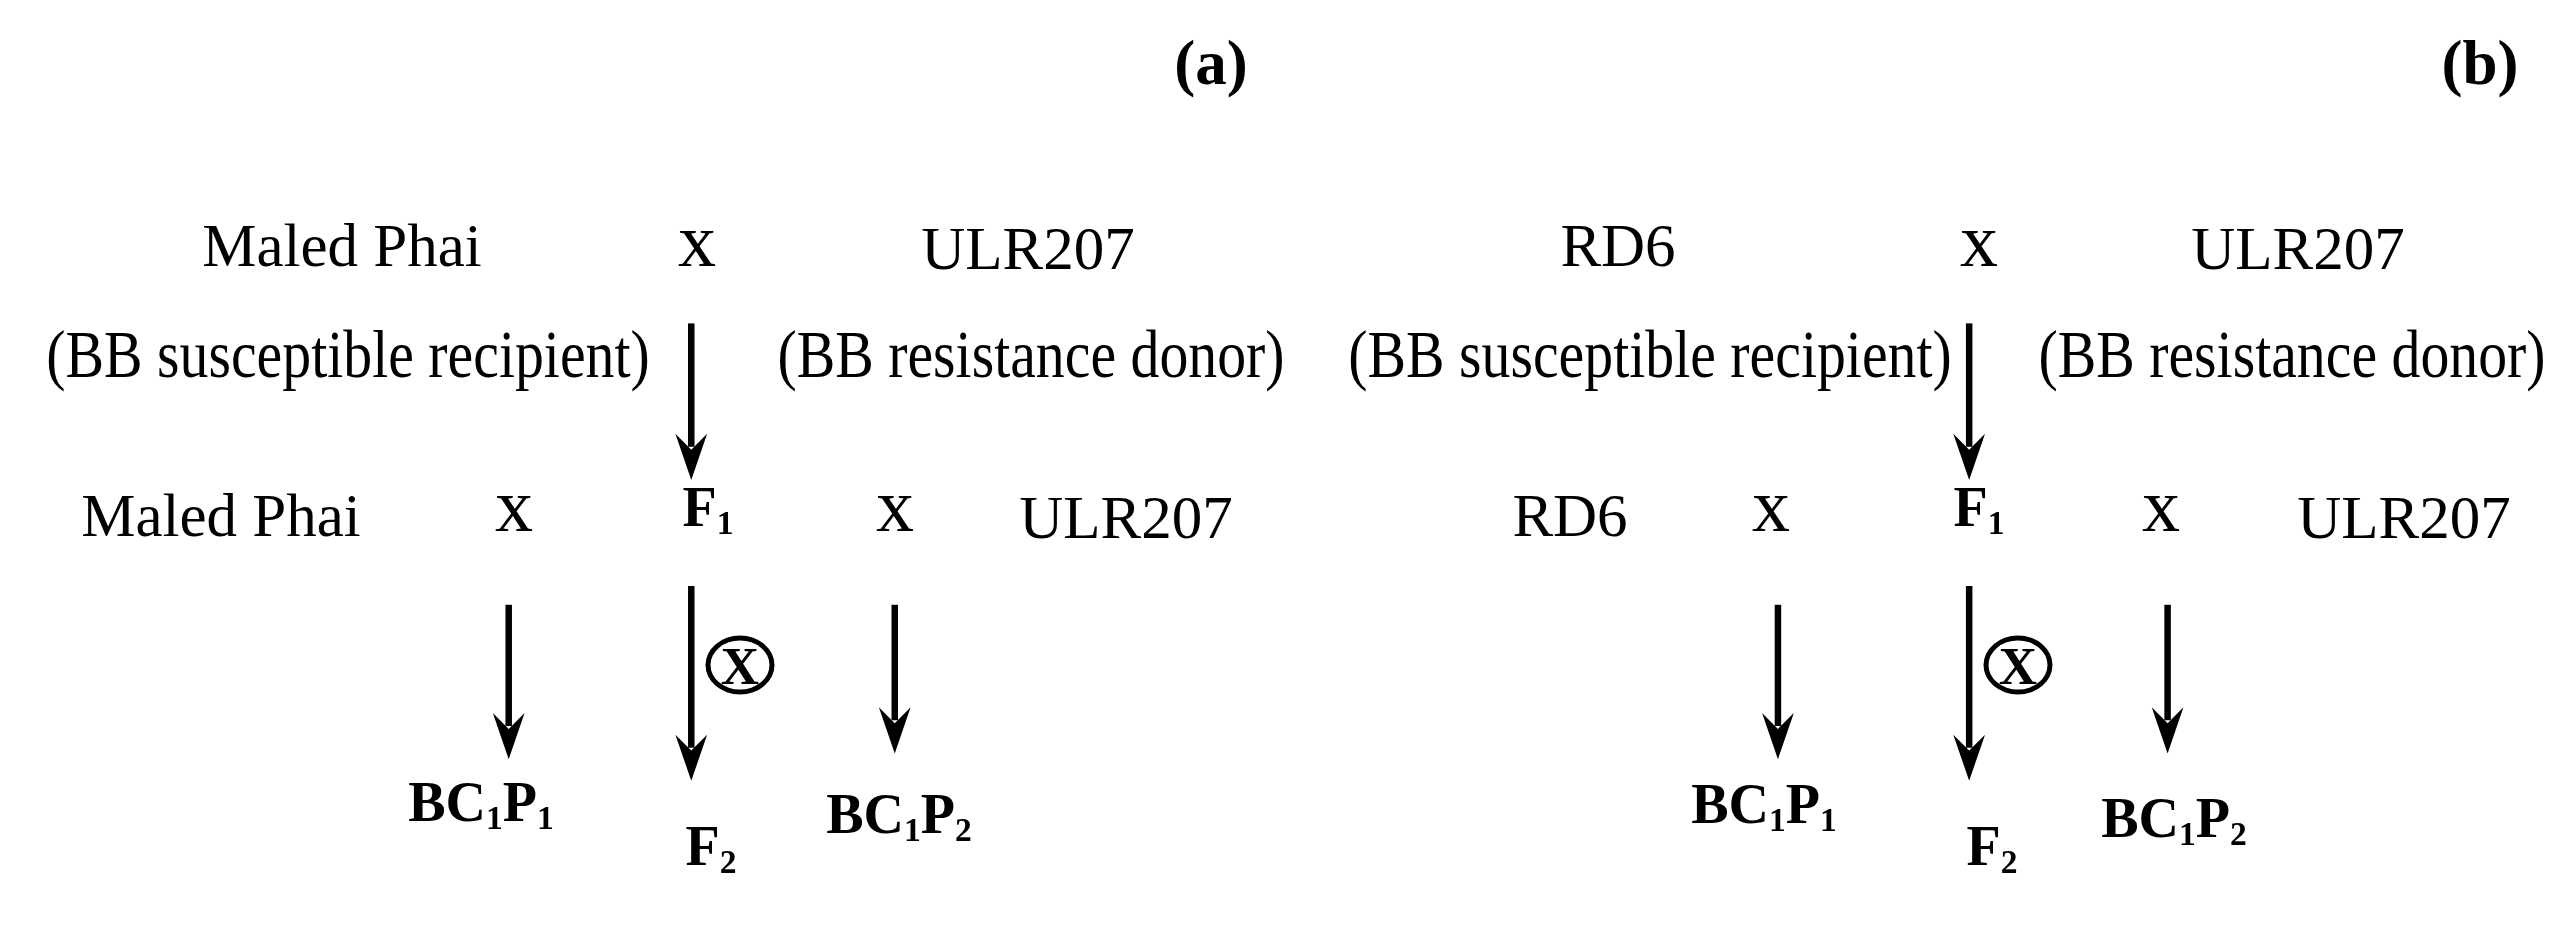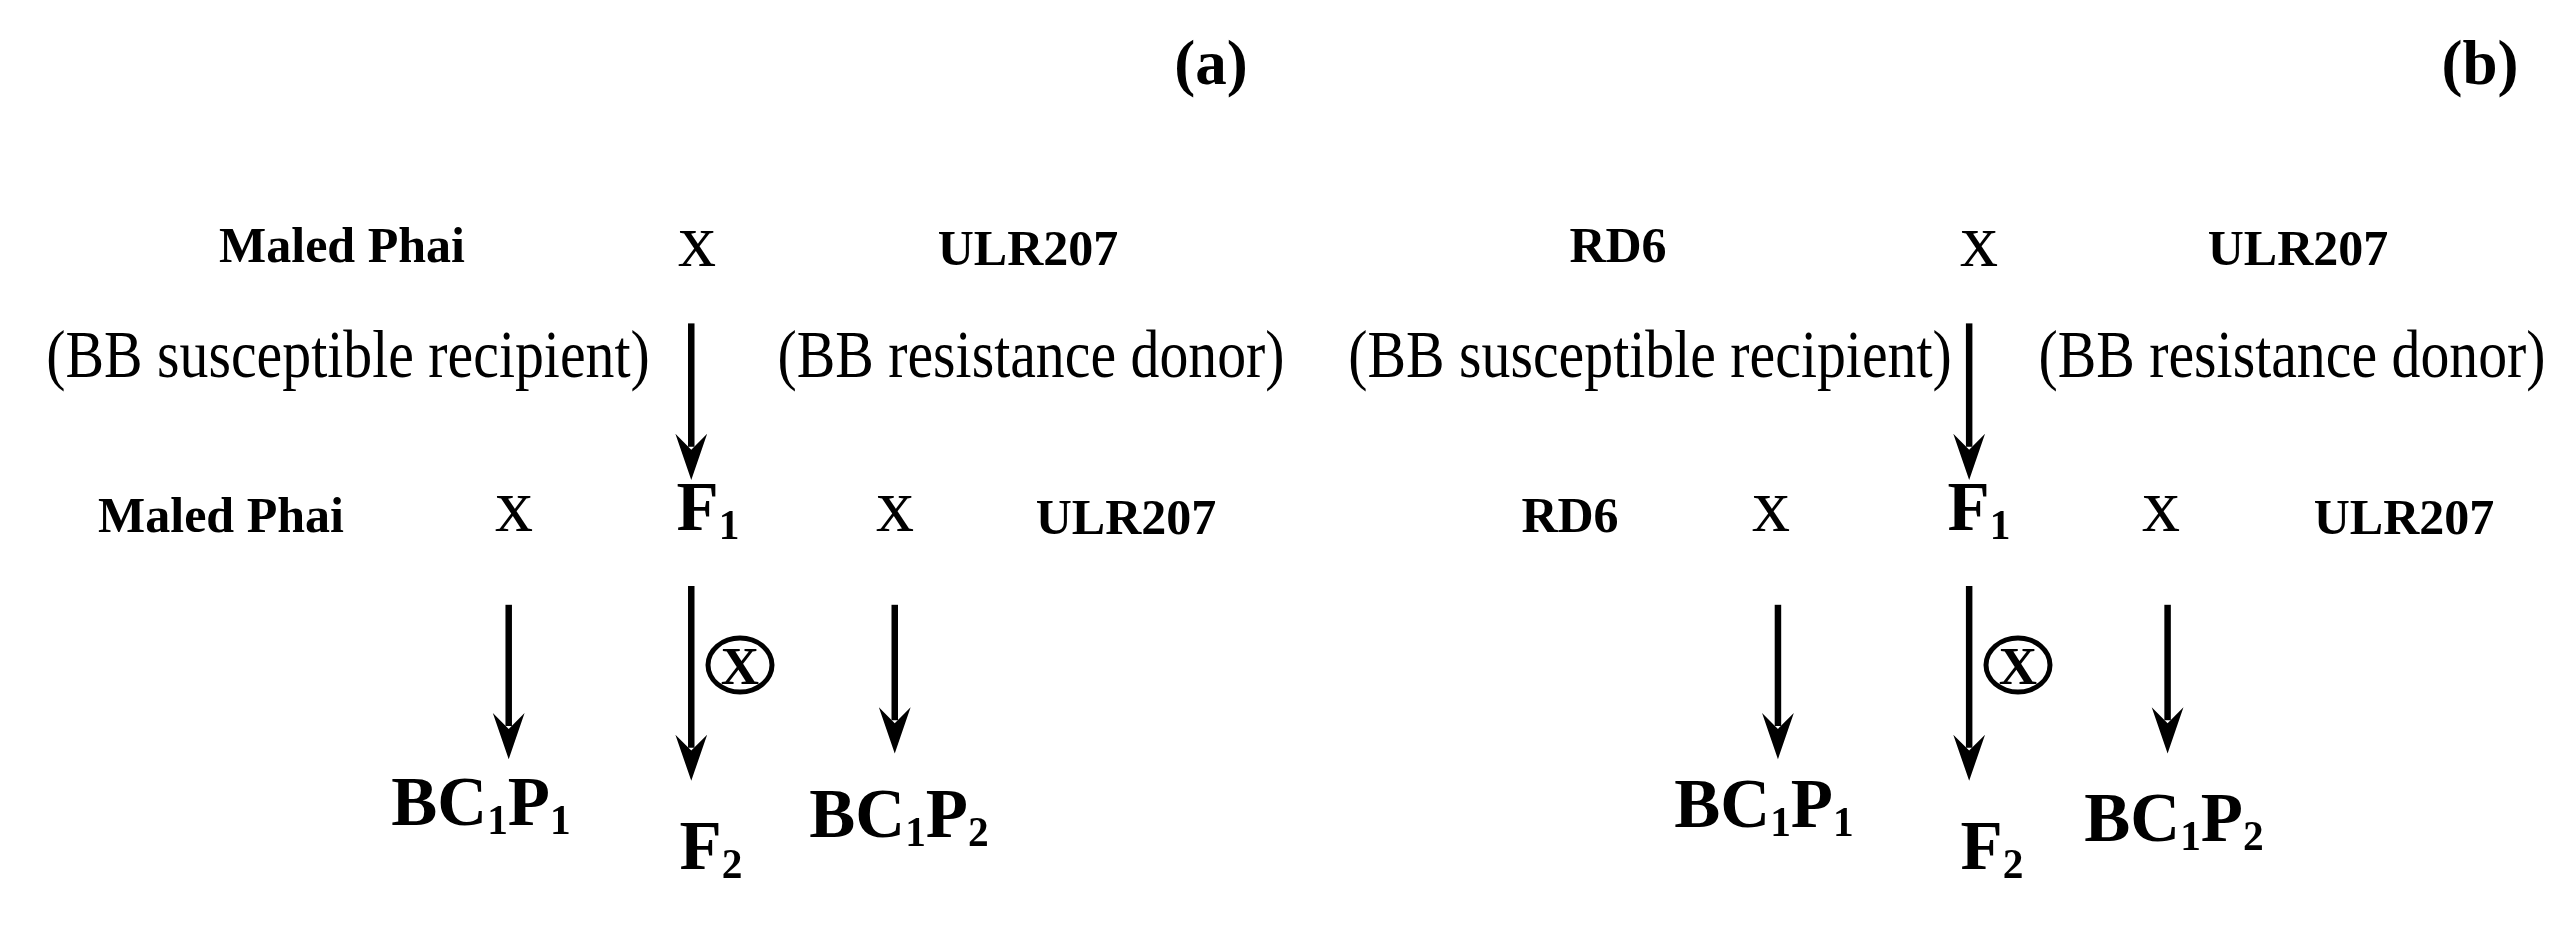--- a/index.html
+++ b/index.html
@@ -1,20 +1,20 @@
 <!DOCTYPE html>
 <html style="font-size:11.5px"><head>
 <meta charset="utf-8">
 <style>
   html,body{margin:0;padding:0;background:#ffffff;}
   .stage{position:relative;width:2576px;height:939px;background:#ffffff;color:#000;
          font-family:"Liberation Serif","DejaVu Serif",serif;overflow:hidden;}
   .abs{position:absolute;white-space:nowrap;line-height:1;transform:translate(-50%,-50%);}
-  .name{font-weight:700;font-size:50px;}
-  .gen{font-weight:700;font-size:69px;}
+  .name{font-weight:400;font-size:61px;}
+  .gen{font-weight:700;font-size:56px;}
   .cross{font-weight:400;font-size:76px;}
   .note{font-weight:400;font-size:68px;transform:translate(-50%,-50%) scaleX(0.85);}
   .corner{font-weight:700;font-size:63px;}
   sub{font-size:0.6em;vertical-align:-0.24em;line-height:0;}
   .selfing{box-sizing:border-box;width:69px;height:59px;border:5px solid #000;border-radius:50%;
            display:flex;align-items:center;justify-content:center;
            font-weight:700;font-size:53px;padding-top:1.4px;}
   .overlay{position:absolute;left:0;top:0;}
 </style>
 </head>

